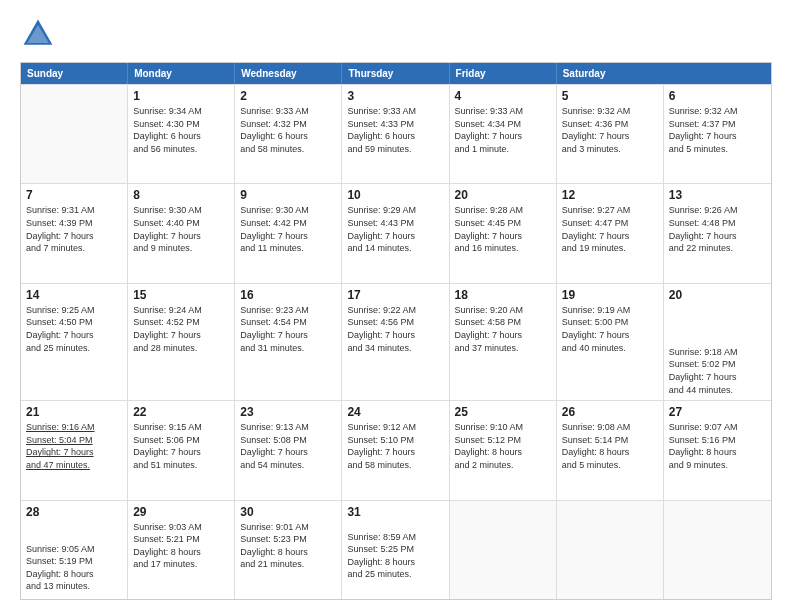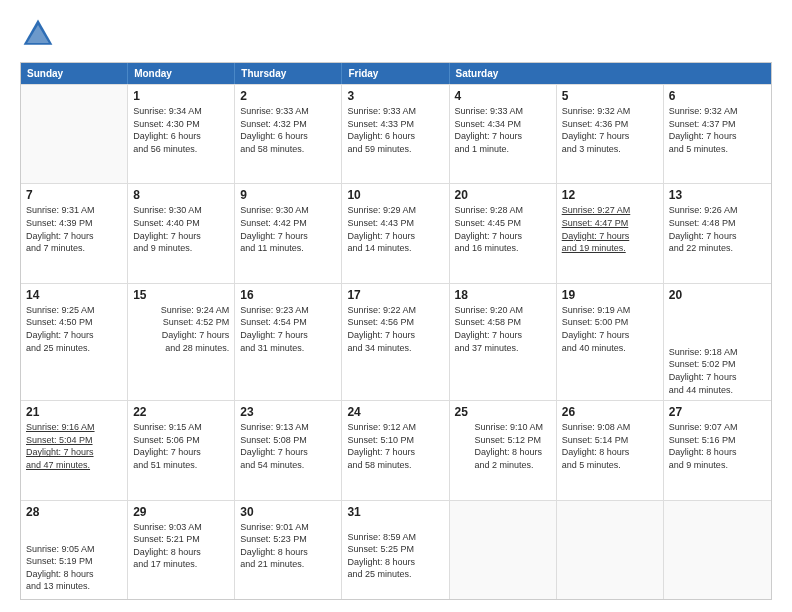--- a/index.html
+++ b/index.html
@@ -131,20 +131,21 @@
     <div class="title-block">
       <div class="title-month"></div>
       <div class="title-location"></div>
     </div>
   </div>
 
   <div class="calendar">
     <div class="cal-header">
     <div class="cal-header-cell">Sunday</div>
         <div class="cal-header-cell">Monday</div>
+        <div class="cal-header-cell">Wednesday</div>
         <div class="cal-header-cell">Thursday</div>
         <div class="cal-header-cell">Friday</div>
         <div class="cal-header-cell">Saturday</div>
       </div>
     <div class="cal-body">
     <div class="cal-row">
           <div class="cal-cell empty"></div>
           <div class="cal-cell">
             <span class="day-num">1</span>
             <div class="day-info" style="white-space: pre-line;">Sunrise: 9:34 AM
@@ -219,21 +220,21 @@
           </div>
           <div class="cal-cell">
             <span class="day-num">20</span>
             <div class="day-info" style="white-space: pre-line;">Sunrise: 9:28 AM
 Sunset: 4:45 PM
 Daylight: 7 hours
 and 16 minutes.</div>
           </div>
           <div class="cal-cell">
             <span class="day-num">12</span>
-            <div class="day-info" style="white-space: pre-line; text-decoration: underline;">Sunrise: 9:27 AM
+            <div class="day-info" style="white-space: pre-line;">Sunrise: 9:27 AM
 Sunset: 4:47 PM
 Daylight: 7 hours
 and 19 minutes.</div>
           </div>
           <div class="cal-cell">
             <span class="day-num">13</span>
             <div class="day-info" style="white-space: pre-line;">Sunrise: 9:26 AM
 Sunset: 4:48 PM
 Daylight: 7 hours
 and 22 minutes.</div>
@@ -242,21 +243,21 @@
         <div class="cal-row">
           <div class="cal-cell">
             <span class="day-num">14</span>
             <div class="day-info" style="white-space: pre-line;">Sunrise: 9:25 AM
 Sunset: 4:50 PM
 Daylight: 7 hours
 and 25 minutes.</div>
           </div>
           <div class="cal-cell">
             <span class="day-num">15</span>
-            <div class="day-info" style="white-space: pre-line; text-align: right;">Sunrise: 9:24 AM
+            <div class="day-info" style="white-space: pre-line;">Sunrise: 9:24 AM
 Sunset: 4:52 PM
 Daylight: 7 hours
 and 28 minutes.</div>
           </div>
           <div class="cal-cell">
             <span class="day-num">16</span>
             <div class="day-info" style="white-space: pre-line;">Sunrise: 9:23 AM
 Sunset: 4:54 PM
 Daylight: 7 hours
 and 31 minutes.</div>
@@ -314,21 +315,21 @@
           </div>
           <div class="cal-cell">
             <span class="day-num">24</span>
             <div class="day-info" style="white-space: pre-line;">Sunrise: 9:12 AM
 Sunset: 5:10 PM
 Daylight: 7 hours
 and 58 minutes.</div>
           </div>
           <div class="cal-cell">
             <span class="day-num">25</span>
-            <div class="day-info" style="white-space: pre-line; margin-left: 20px;">Sunrise: 9:10 AM
+            <div class="day-info" style="white-space: pre-line;">Sunrise: 9:10 AM
 Sunset: 5:12 PM
 Daylight: 8 hours
 and 2 minutes.</div>
           </div>
           <div class="cal-cell">
             <span class="day-num">26</span>
             <div class="day-info" style="white-space: pre-line;">Sunrise: 9:08 AM
 Sunset: 5:14 PM
 Daylight: 8 hours
 and 5 minutes.</div>

